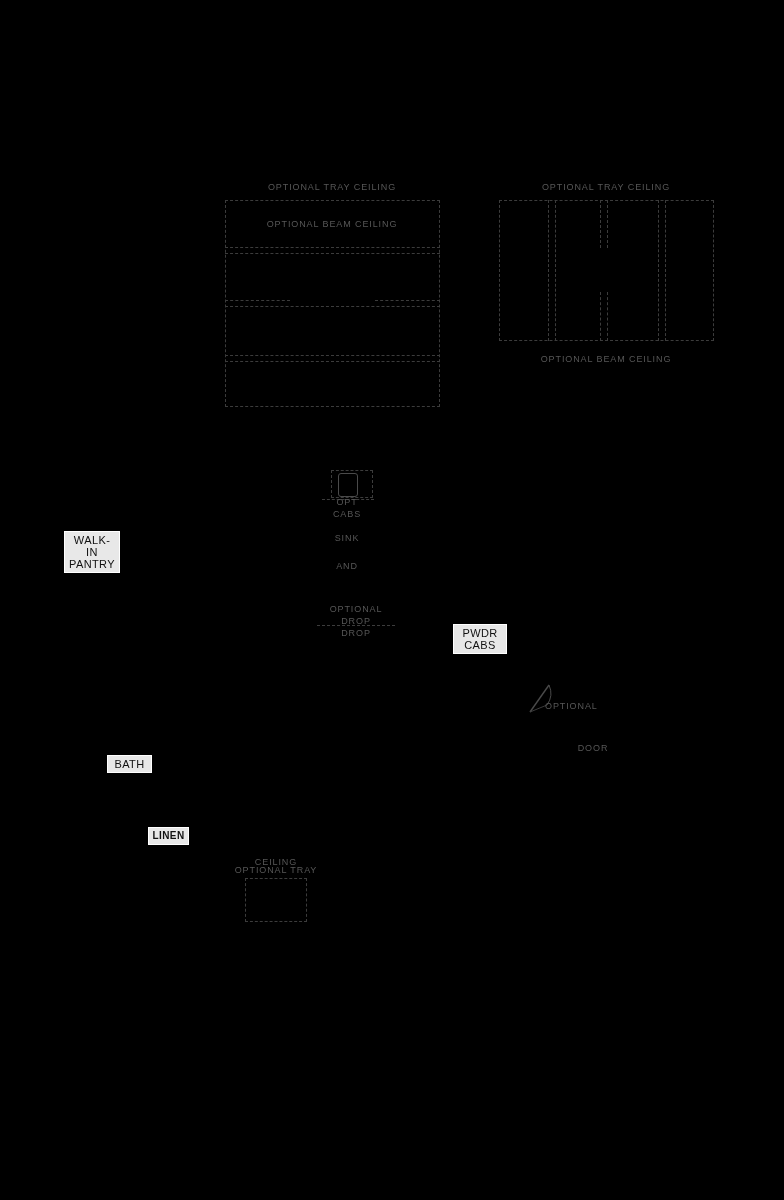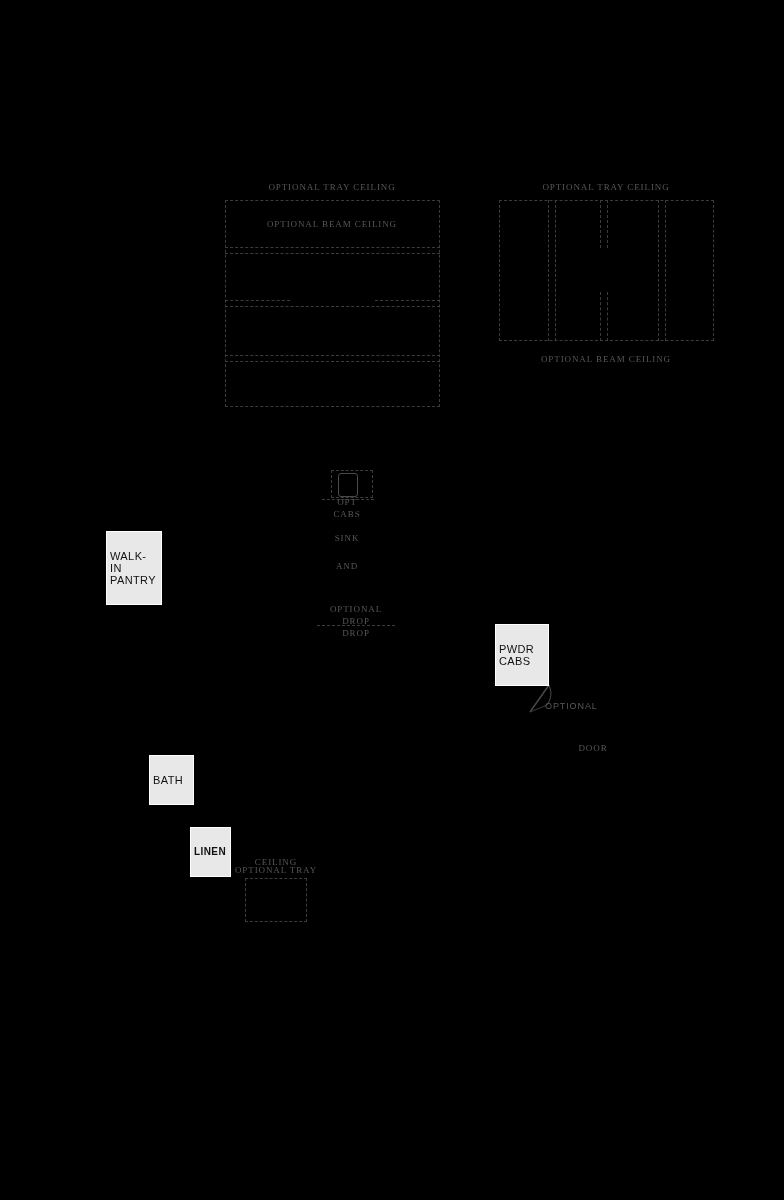--- a/index.html
+++ b/index.html
@@ -32,21 +32,20 @@
     color: #575757;
     font-size: 9px;
     letter-spacing: 0.9px;
     line-height: 12px;
     white-space: nowrap;
     font-family: "Liberation Sans", sans-serif;
     text-align: center;
   }
   .note.ctr {
     transform: translateX(-50%);
-    font-family: Liberation Serif, serif;
   }
 
   
   .dashbox {
     position: absolute;
     border: 1px dashed #3c3c3c;
     box-sizing: border-box;
     background: transparent;
   }
   .hline {
@@ -62,26 +61,25 @@
 
   
   .roomtag {
     position: absolute;
     background: #e8e8e8;
     color: #111111;
     border: 1px solid #ffffff;
     font-size: 11px;
     line-height: 12px;
     letter-spacing: 0.4px;
-    padding: 18px 3px;
+    padding: 2px 3px;
     box-sizing: border-box;
-    text-align: left;
+    text-align: center;
     white-space: pre-line;
     font-family: "Liberation Sans", sans-serif;
-    margin-left: 42px;
   }
 
   
   .sink-outer {
     position: absolute;
     border: 1px dashed #3c3c3c;
     box-sizing: border-box;
   }
   .sink-basin {
     position: absolute;

